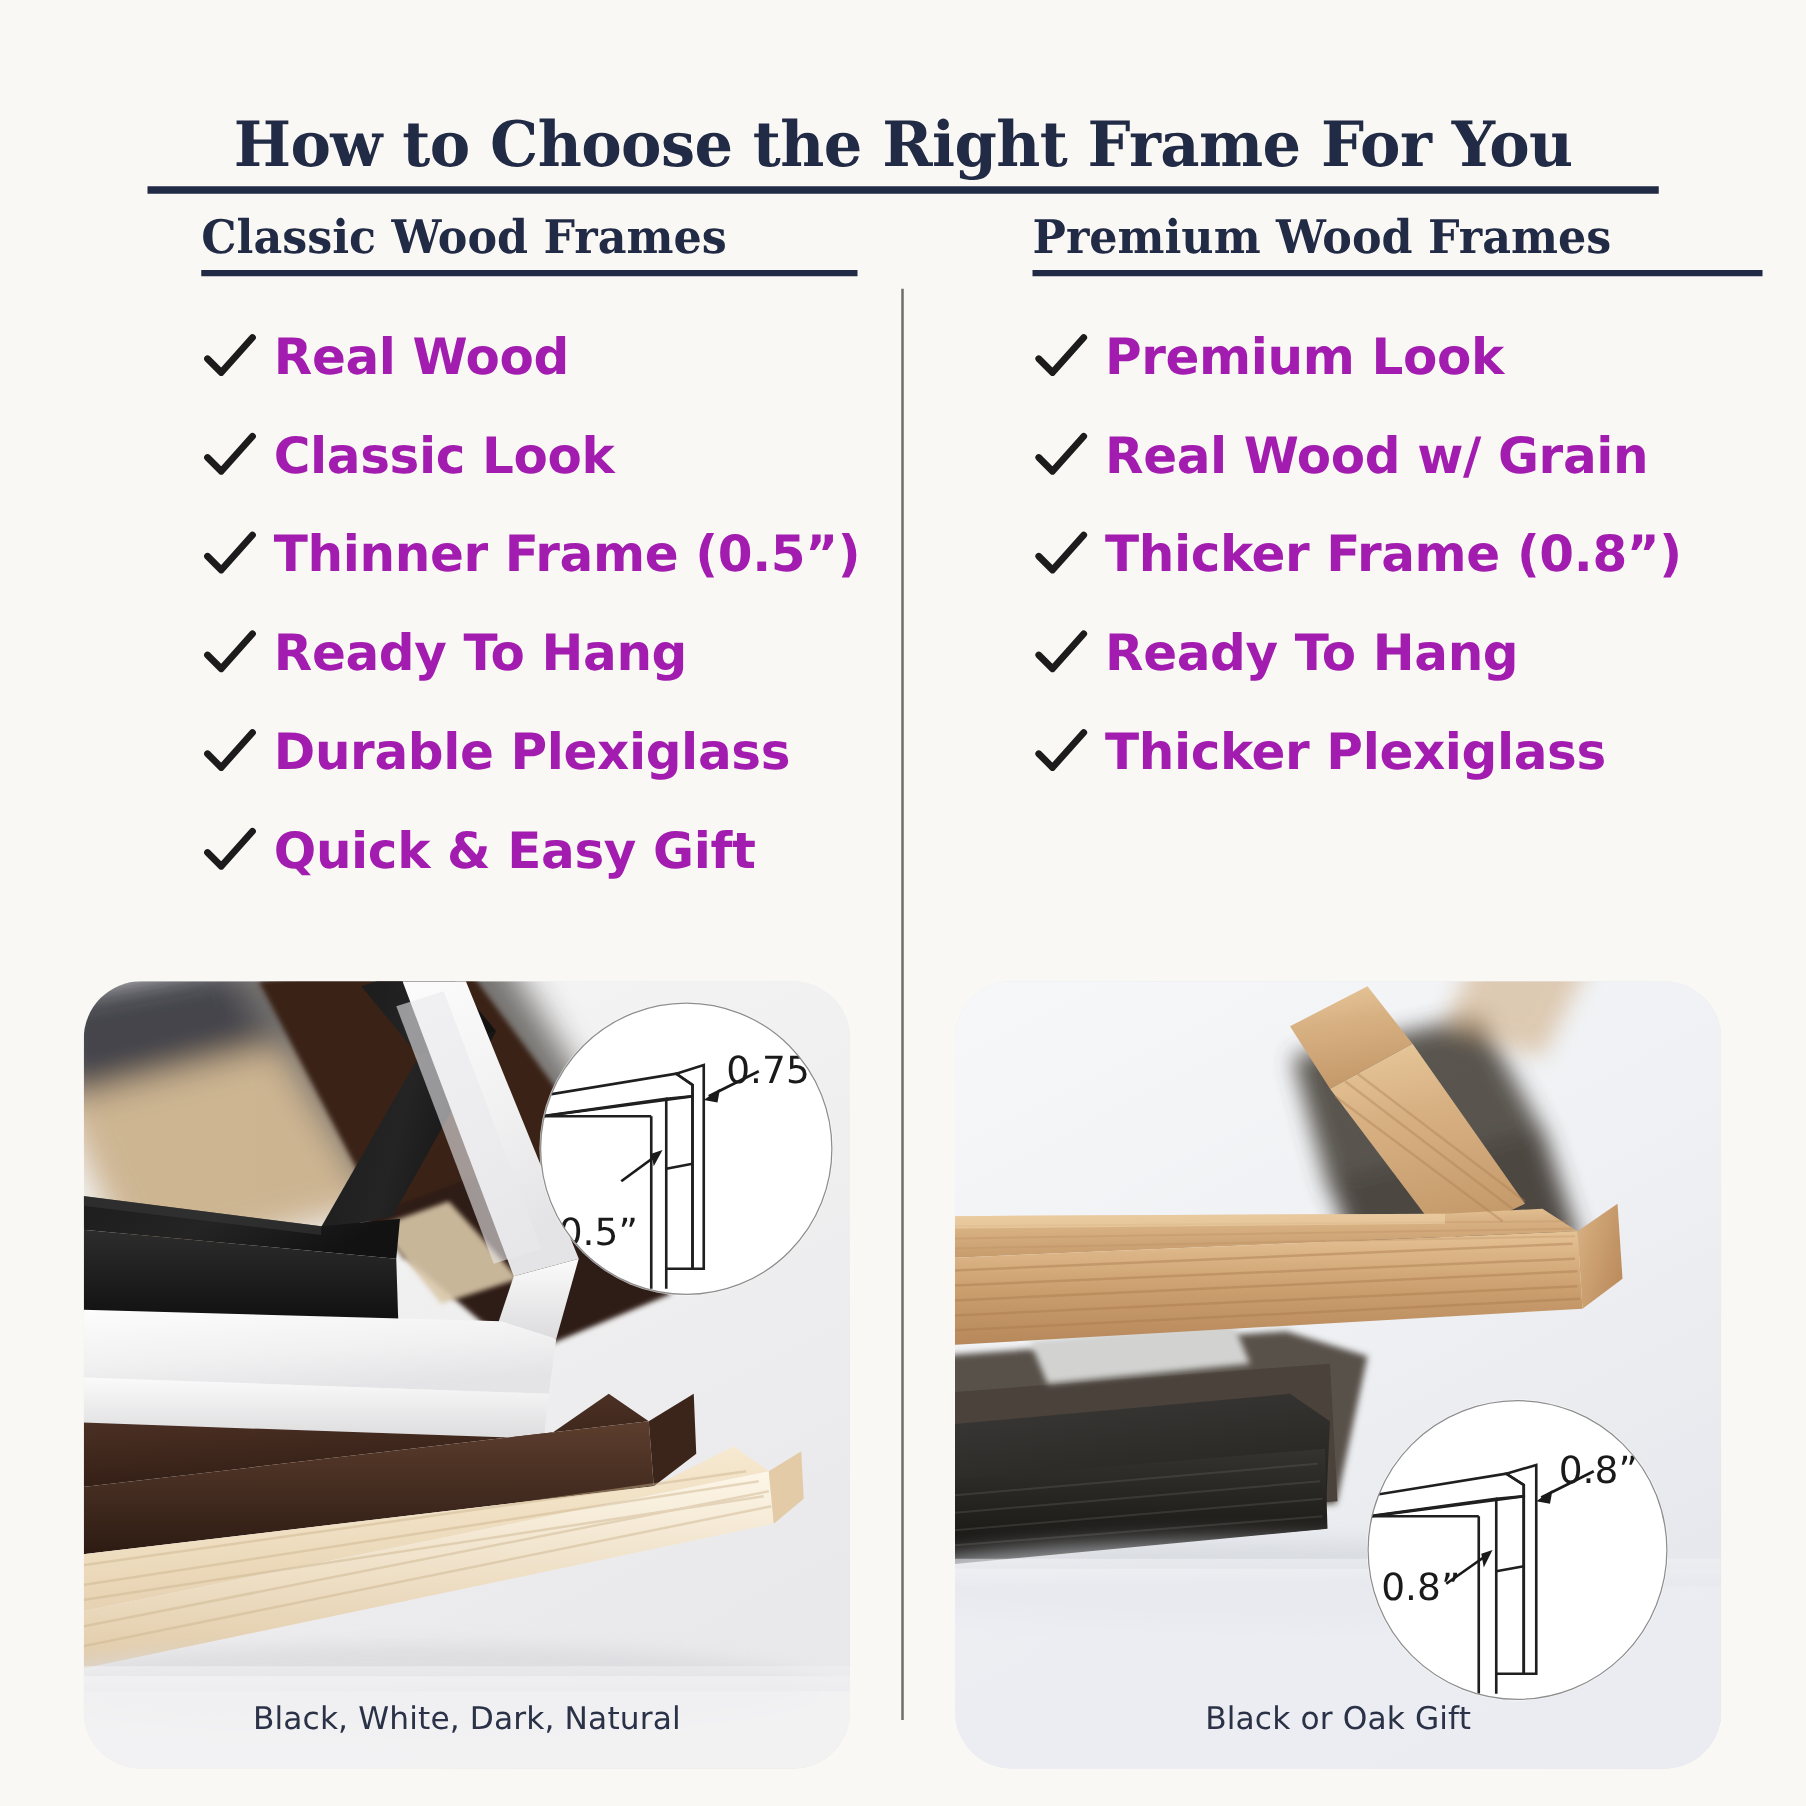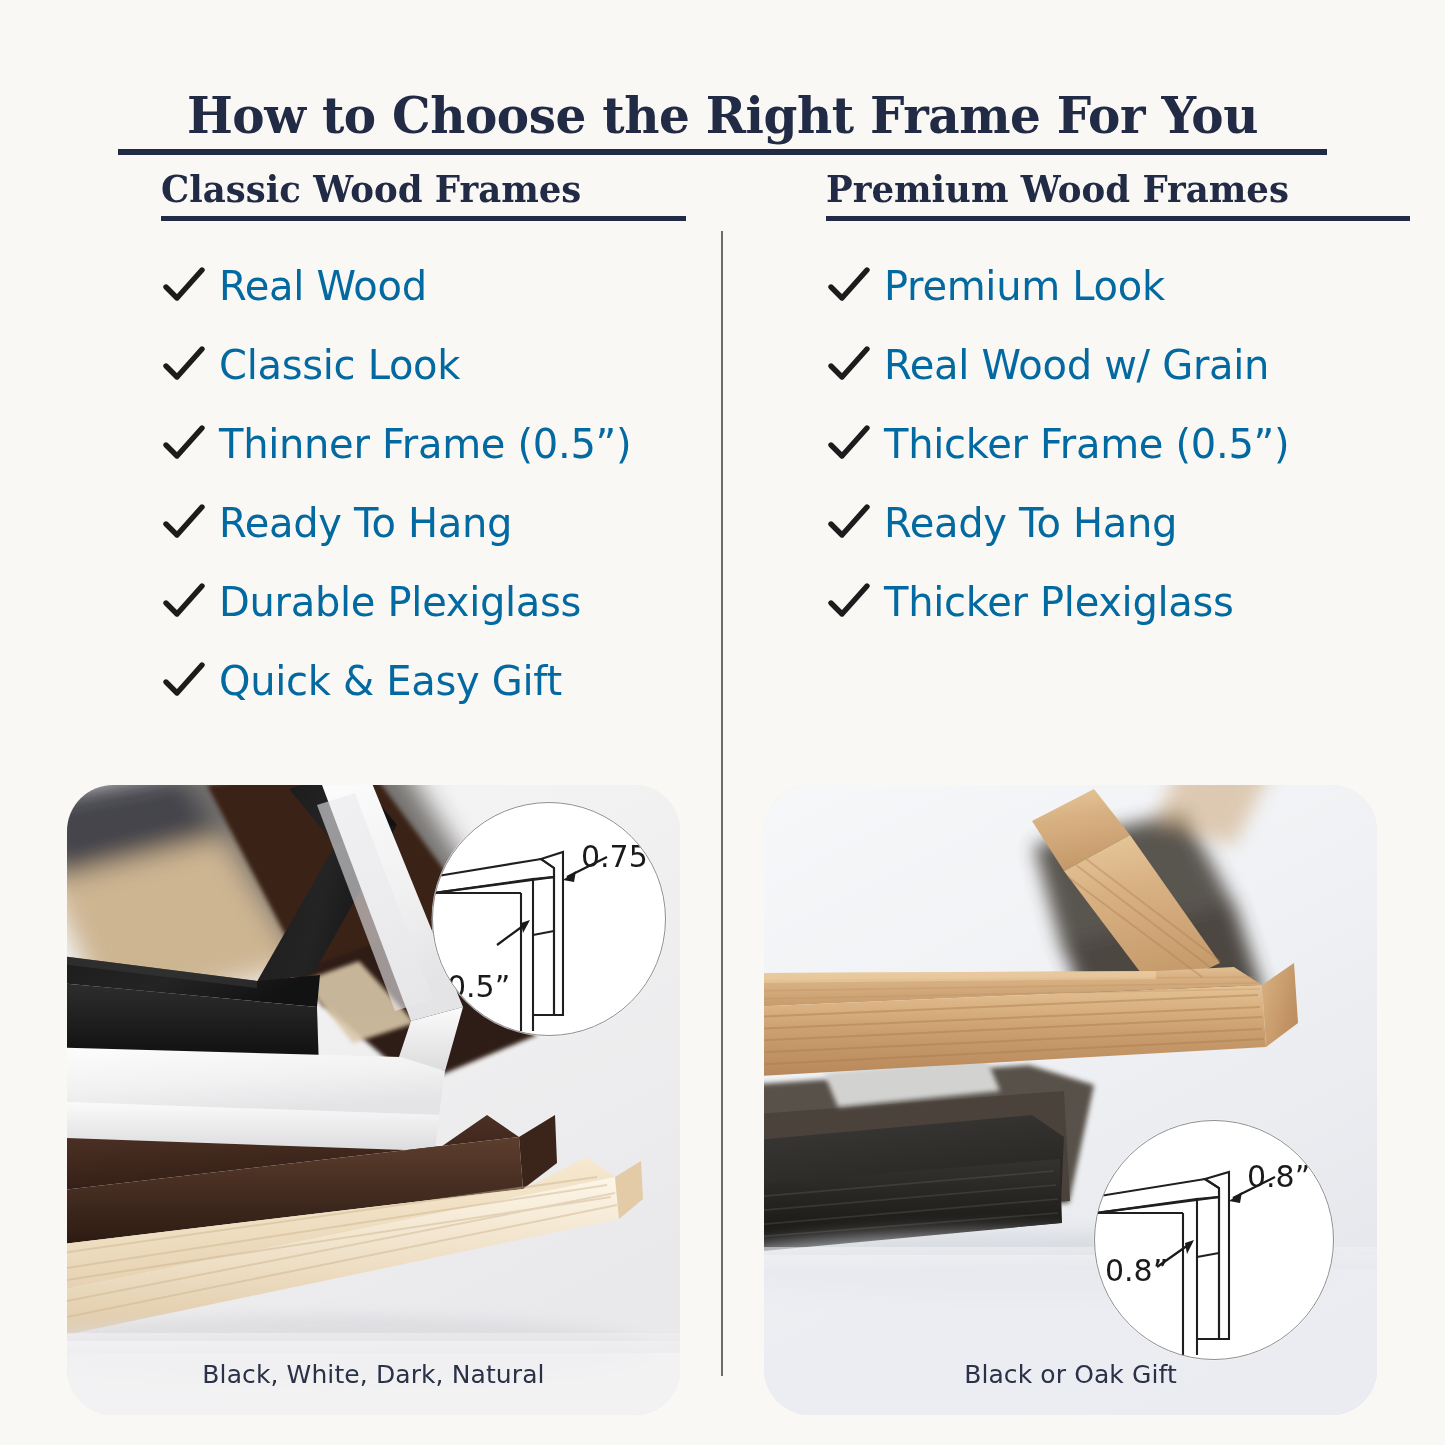--- a/index.html
+++ b/index.html
@@ -98,23 +98,23 @@
     flex: 0 0 auto;
     width: 46px;
     height: 46px;
     margin-right: 12px;
     display: block;
   }
   .check svg { display: block; width: 46px; height: 46px; }
   .feat-label {
     font-family: "DejaVu Sans", "Liberation Sans", sans-serif;
     font-size: 40px;
-    font-weight: 400;
+    font-weight: 700;
     letter-spacing: -0.3px;
-    color: #0369a1;
+    color: #a21caf;
     white-space: nowrap;
   }
 
   
   .v-divider {
     position: absolute;
     left: 721px;
     top: 231px;
     width: 2px;
     height: 1145px;
@@ -271,21 +271,21 @@
             </svg>
           </span>
           <span class="feat-label">Real Wood w/ Grain</span>
         </li>
         <li>
           <span class="check">
             <svg viewBox="0 0 46 46" xmlns="http://www.w3.org/2000/svg" aria-hidden="true">
               <path d="M5 24 L16 35 L41 7" fill="none" stroke="#1c1c1c" stroke-width="5.4" stroke-linecap="round" stroke-linejoin="round"></path>
             </svg>
           </span>
-          <span class="feat-label">Thicker Frame (0.5”)</span>
+          <span class="feat-label">Thicker Frame (0.8”)</span>
         </li>
         <li>
           <span class="check">
             <svg viewBox="0 0 46 46" xmlns="http://www.w3.org/2000/svg" aria-hidden="true">
               <path d="M5 24 L16 35 L41 7" fill="none" stroke="#1c1c1c" stroke-width="5.4" stroke-linecap="round" stroke-linejoin="round"></path>
             </svg>
           </span>
           <span class="feat-label">Ready To Hang</span>
         </li>
         <li>

